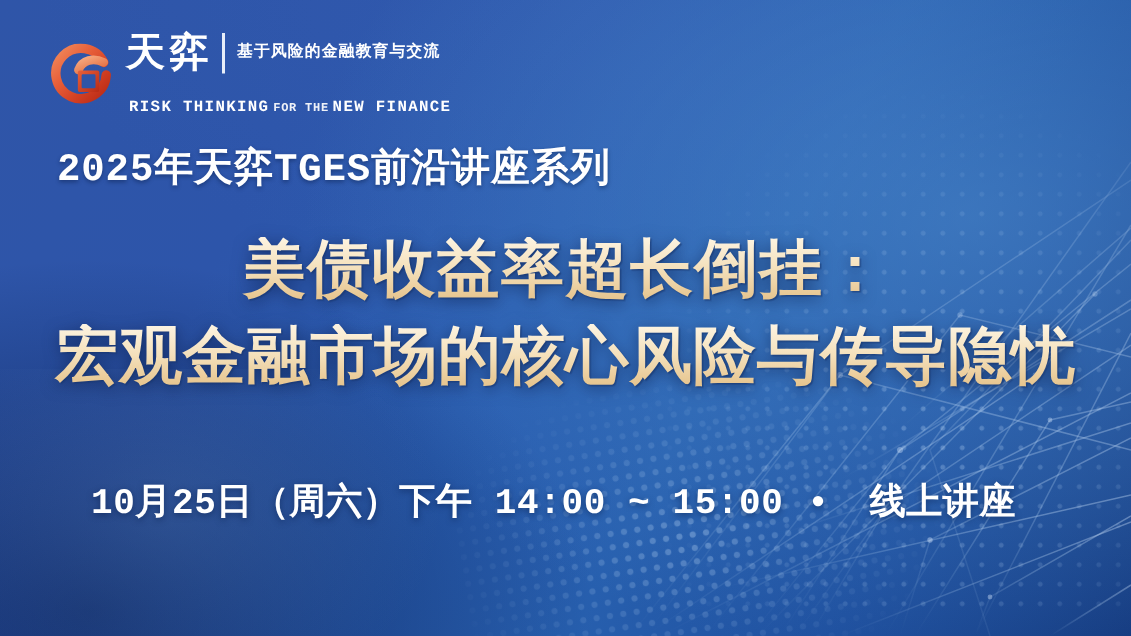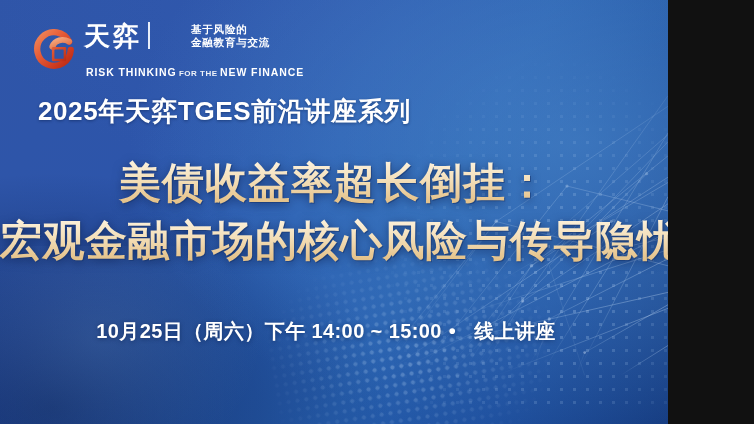--- a/index.html
+++ b/index.html
@@ -2,24 +2,24 @@
 <html><head>
 <meta charset="utf-8">
 <style>
   html, body {
     margin: 0;
     padding: 0;
     background: #111;
   }
   #poster {
     position: relative;
-    width: 668px;
+    width: 754px;
     height: 424px;
     overflow: hidden;
-    font-family: Liberation Sans, sans-serif;
+    font-family: Liberation Mono, monospace;
     background:
       radial-gradient(ellipse 620px 420px at 86% 34%, rgba(86,150,214,0.50) 0%, rgba(86,150,214,0.26) 38%, rgba(86,150,214,0) 72%),
       radial-gradient(ellipse 430px 300px at 8% 96%, rgba(6,28,78,0.62) 0%, rgba(6,28,78,0.28) 48%, rgba(6,28,78,0) 78%),
       radial-gradient(ellipse 500px 260px at 50% 0%, rgba(52,92,176,0.55) 0%, rgba(52,92,176,0) 70%),
       linear-gradient(118deg, #2f55a8 0%, #2d55aa 24%, #2a5db0 46%, #275fae 62%, #1e4f9e 80%, #153b80 100%);
   }
 
   
   .tex {
     position: absolute;
@@ -85,23 +85,22 @@
   }
   .logo-div {
     width: 2px;
     height: 27px;
     background: #e8eef9;
     margin: 0 8px 0 6px;
     flex: 0 0 auto;
   }
   .logo-tag {
     display: flex;
-    flex-direction: column;
+    flex-direction: row;
     line-height: 1.22;
-    margin-left: 33px;
   }
   .logo-tag span {
     font-size: 10.5px;
     font-weight: 700;
     color: #ffffff;
     letter-spacing: 0.8px;
     white-space: nowrap;
   }
   .logo-en {
     margin-top: 17px;
@@ -157,21 +156,21 @@
   }
   .title-line.l1 { font-size: 42px; letter-spacing: 1px; }
   .title-line.l2 { font-size: 42px; letter-spacing: 0.5px; margin-top: 8px; }
 
   
   .datebar {
     position: absolute;
     left: 0; right: 16px;
     top: 318px;
     text-align: center;
-    font-size: 20px;
+    font-size: 24px;
     font-weight: 700;
     color: #ffffff;
     letter-spacing: 0.4px;
     white-space: nowrap;
     text-shadow: 0 1px 4px rgba(6,24,64,0.5);
   }
   .datebar .sep {
     margin: 0 2px 0 1px;
   }
   .datebar .venue {

